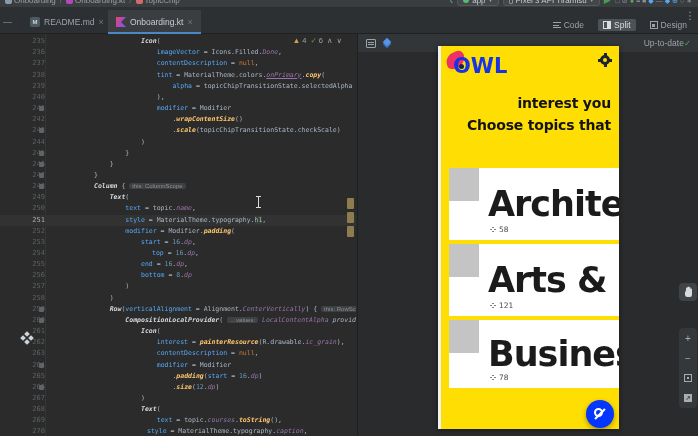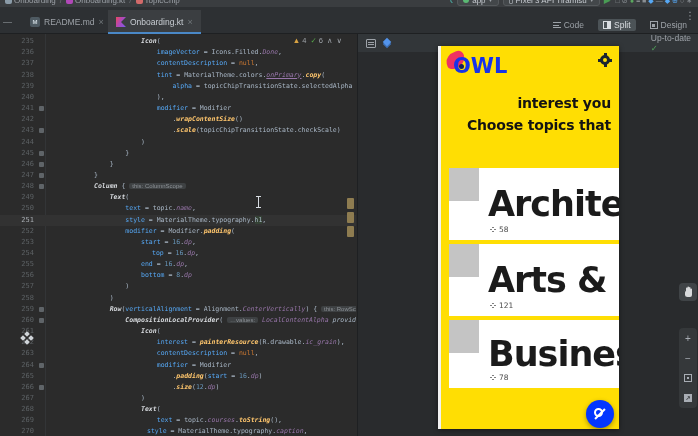--- a/index.html
+++ b/index.html
@@ -50,21 +50,21 @@
   .ic-split{width:8px;height:8px;border:1px solid currentColor;position:relative;}
   .ic-split:after{content:"";position:absolute;right:0;top:0;bottom:0;width:3px;background:currentColor;}
   .ic-design{width:8px;height:8px;border:1px solid currentColor;position:relative;}
   .ic-design:after{content:"";position:absolute;left:1px;bottom:1px;width:3px;height:3px;background:currentColor;}
 
   
   #editor{position:absolute;left:0;top:34px;width:356px;height:402px;overflow:hidden;
     font-family:"DejaVu Sans Mono",monospace;font-size:6.5px;}
   .crow{position:absolute;left:0;width:356px;height:11.15px;line-height:11.15px;white-space:nowrap;}
   .crow.cur{background:#323232;}
-  .ln{position:absolute;left:0;top:0;width:34px;text-align:right;color:#5C6164;font-size:7px;}
+  .ln{position:absolute;left:11px;top:0;width:34px;text-align:right;color:#5C6164;font-size:7px;}
   .crow.cur .ln{color:#A8ADB2;}
   .fold{position:absolute;left:39px;top:3px;width:5px;height:5px;background:#5F6468;border-radius:1px;}
   .ctext{position:absolute;top:0;height:11.15px;}
   .tk-pln{color:#A9B7C6;}
   .tk-arg{color:#56A8F5;}
   .tk-num{color:#6897BB;}
   .tk-kw{color:#CC7832;}
   .tk-fn{color:#FFC66D;font-style:italic;font-weight:bold;}
   .tk-prop{color:#9876AA;font-style:italic;}
   .tk-propu{color:#9876AA;font-style:italic;text-decoration:underline;}
@@ -94,21 +94,21 @@
   #preview-toolbar{position:absolute;left:0;top:0;width:341px;height:18px;background:#323639;
     display:flex;align-items:center;justify-content:space-between;padding:0 8px;font-size:8.5px;}
   .pt-icons{display:flex;gap:7px;align-items:center;}
   .ic-notif{width:10px;height:9px;border:1px solid #9DA2A8;border-radius:1px;position:relative;}
   .ic-notif:after{content:"";position:absolute;left:1px;top:2px;width:6px;height:1px;background:#9DA2A8;
     box-shadow:0 2px 0 #9DA2A8;}
   .ic-layers{width:9px;height:9px;position:relative;}
   .ic-layers i{position:absolute;width:6px;height:6px;transform:rotate(45deg);}
   .ic-layers i:nth-child(1){left:1px;top:2px;background:#3D6FB4;}
   .ic-layers i:nth-child(2){left:1px;top:0;background:#5394EC;}
-  #uptodate{display:flex;gap:0;align-items:flex-start;color:#9DA2A8;flex-direction:column;}
+  #uptodate{display:flex;gap:0;align-items:flex-start;color:#9DA2A8;}
   #uptodate .chk{color:#4F9E58;}
 
   
   #phone{position:absolute;left:80px;top:12px;width:181px;height:383px;background:#FFDE03;
     border-left:3px solid #F2F2F2;box-shadow:0 1px 5px rgba(0,0,0,.45);overflow:hidden;
     font-family:"DejaVu Sans",sans-serif;}
   #logo{position:absolute;left:8px;top:8px;width:70px;height:24px;}
   #logo .blob{position:absolute;left:-3px;top:-2px;width:19px;height:16px;background:#EE3162;
     border-radius:70% 30% 65% 35% / 60% 40% 70% 30%;transform:rotate(-18deg);}
   #logo .txt{position:absolute;left:4px;top:0;font-size:21px;font-weight:bold;color:#1733E8;

